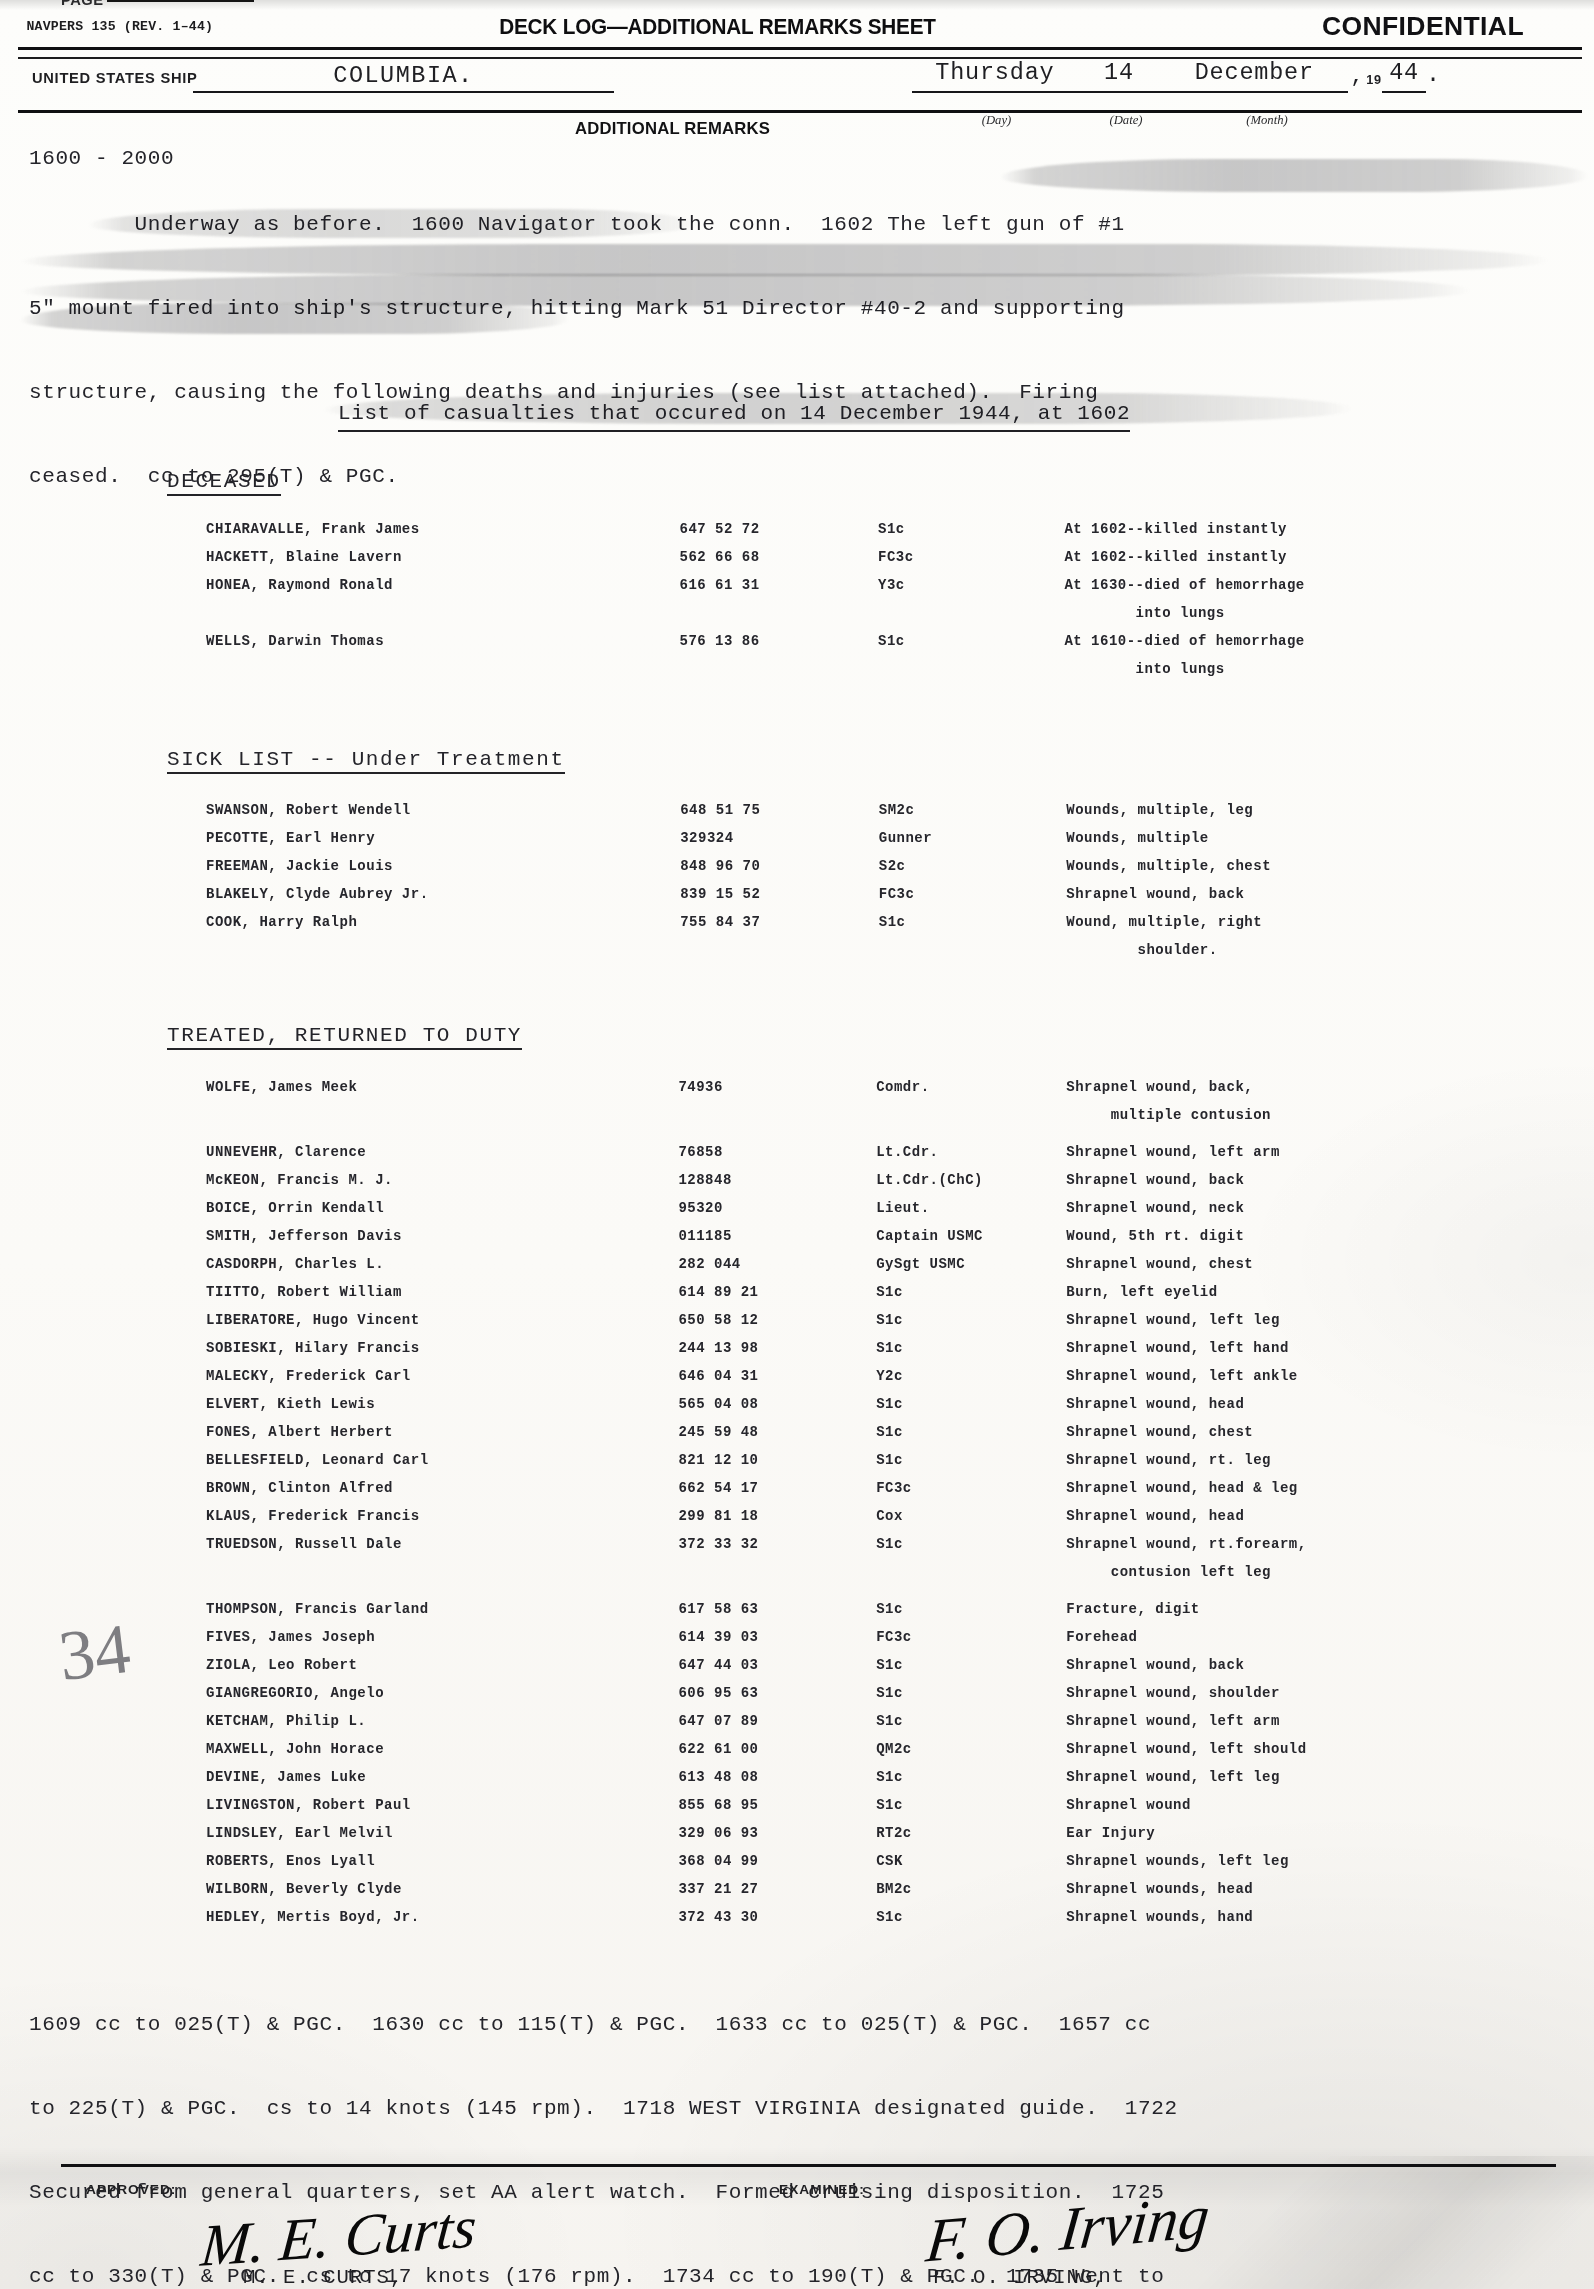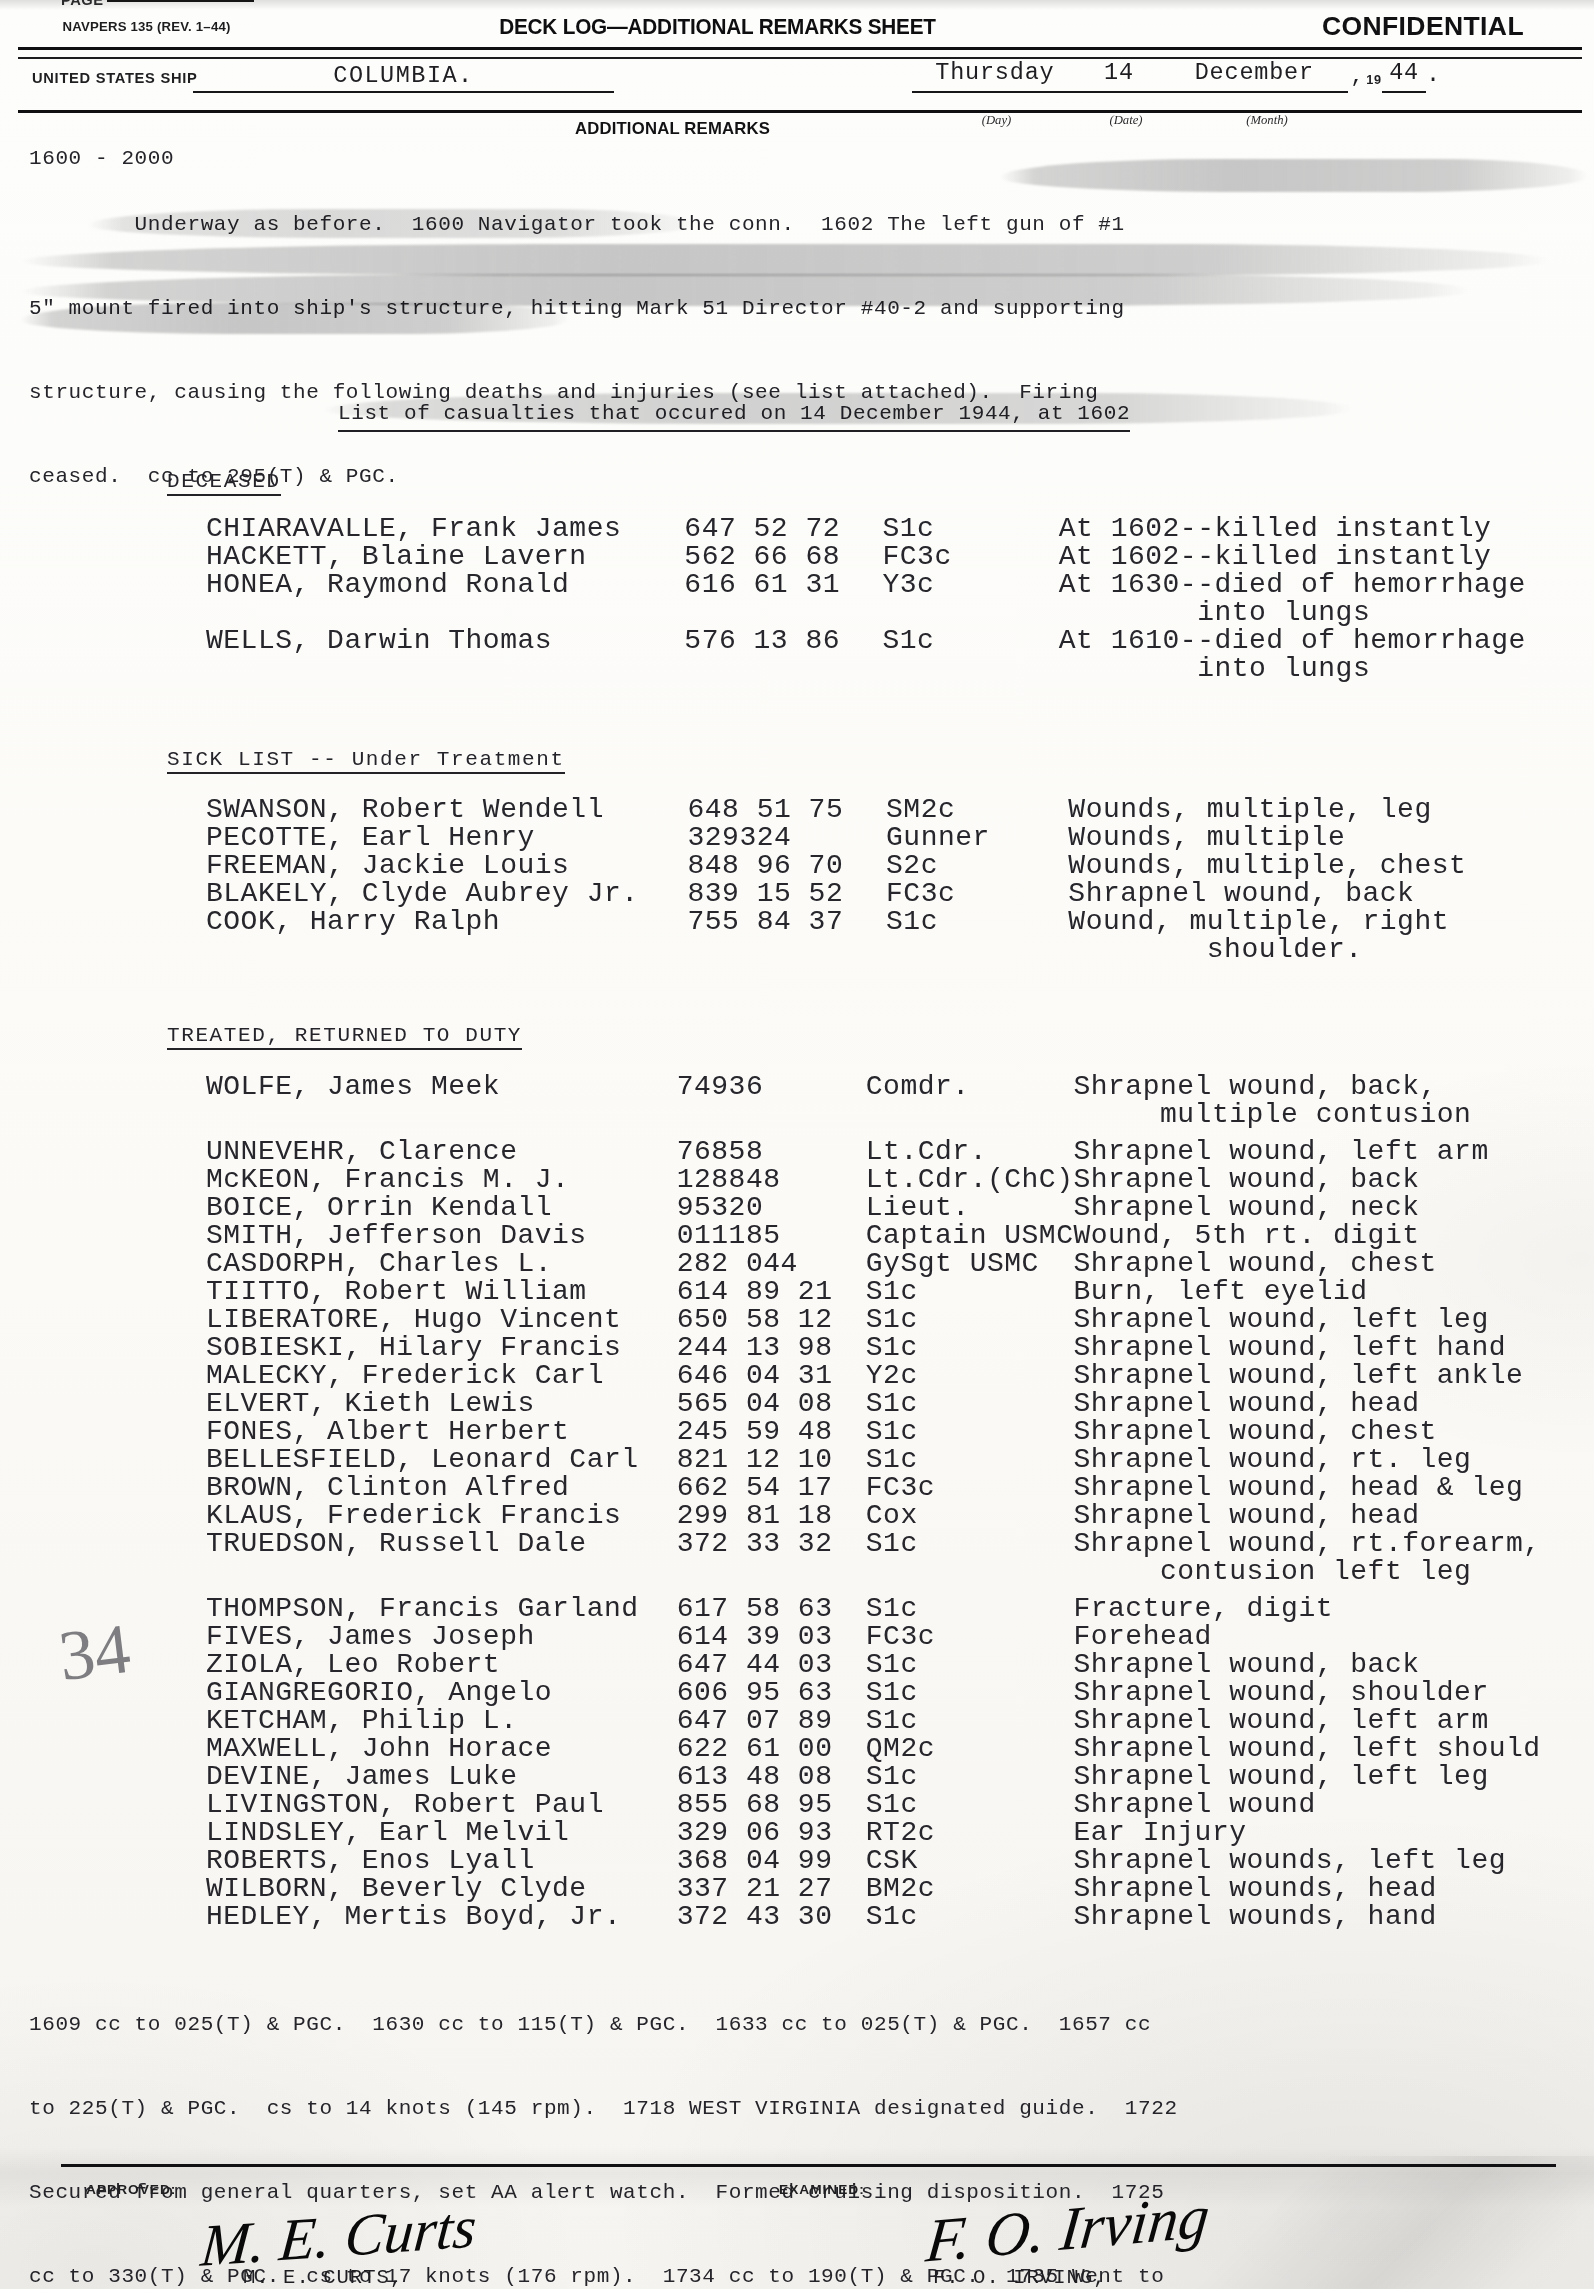--- a/index.html
+++ b/index.html
@@ -40,27 +40,26 @@
     width: 147px;
     border-bottom: 2.9px solid #141414;
     margin-left: 3.9px;
     vertical-align: 2.9px;
   }
 
   .form-no {
     position: absolute;
     left: 26.5px;
     top: 18.6px;
-    font-family: Liberation Sans, sans-serif;
+    font-family: Liberation Mono, monospace;
     font-size: 13.2px;
     font-weight: bold;
     letter-spacing: 0.2px;
     color: #1d1d1f;
     white-space: nowrap;
-    margin-left: 36px;
   }
   .doc-title {
     position: absolute;
     left: 0;
     right: 0;
     top: 13.7px;
     text-align: center;
     font-family: "Liberation Sans", sans-serif;
     font-size: 21.6px;
     font-weight: bold;
@@ -242,23 +241,24 @@
 
   .head-deceased { left: 167px; top: 468px; }
   .head-sick     { left: 167px; top: 746px; }
   .head-treated  { left: 167px; top: 1022px; }
 
   
   .roster {
     position: absolute;
     border-collapse: collapse;
     font-family: "Liberation Mono", "DejaVu Sans Mono", monospace;
-    font-size: 28px;
+    font-size: 14px;
     letter-spacing: 0.5px;
     color: #26262c;
+    font-weight: bold;
   }
   .roster td {
     padding: 0;
     vertical-align: top;
     line-height: 28px;
     white-space: pre;
   }
   .c-name { width: 490px; padding-left: 39px !important; }
   .c-num  { width: 206px; }
   .c-rate { width: 196px; }

